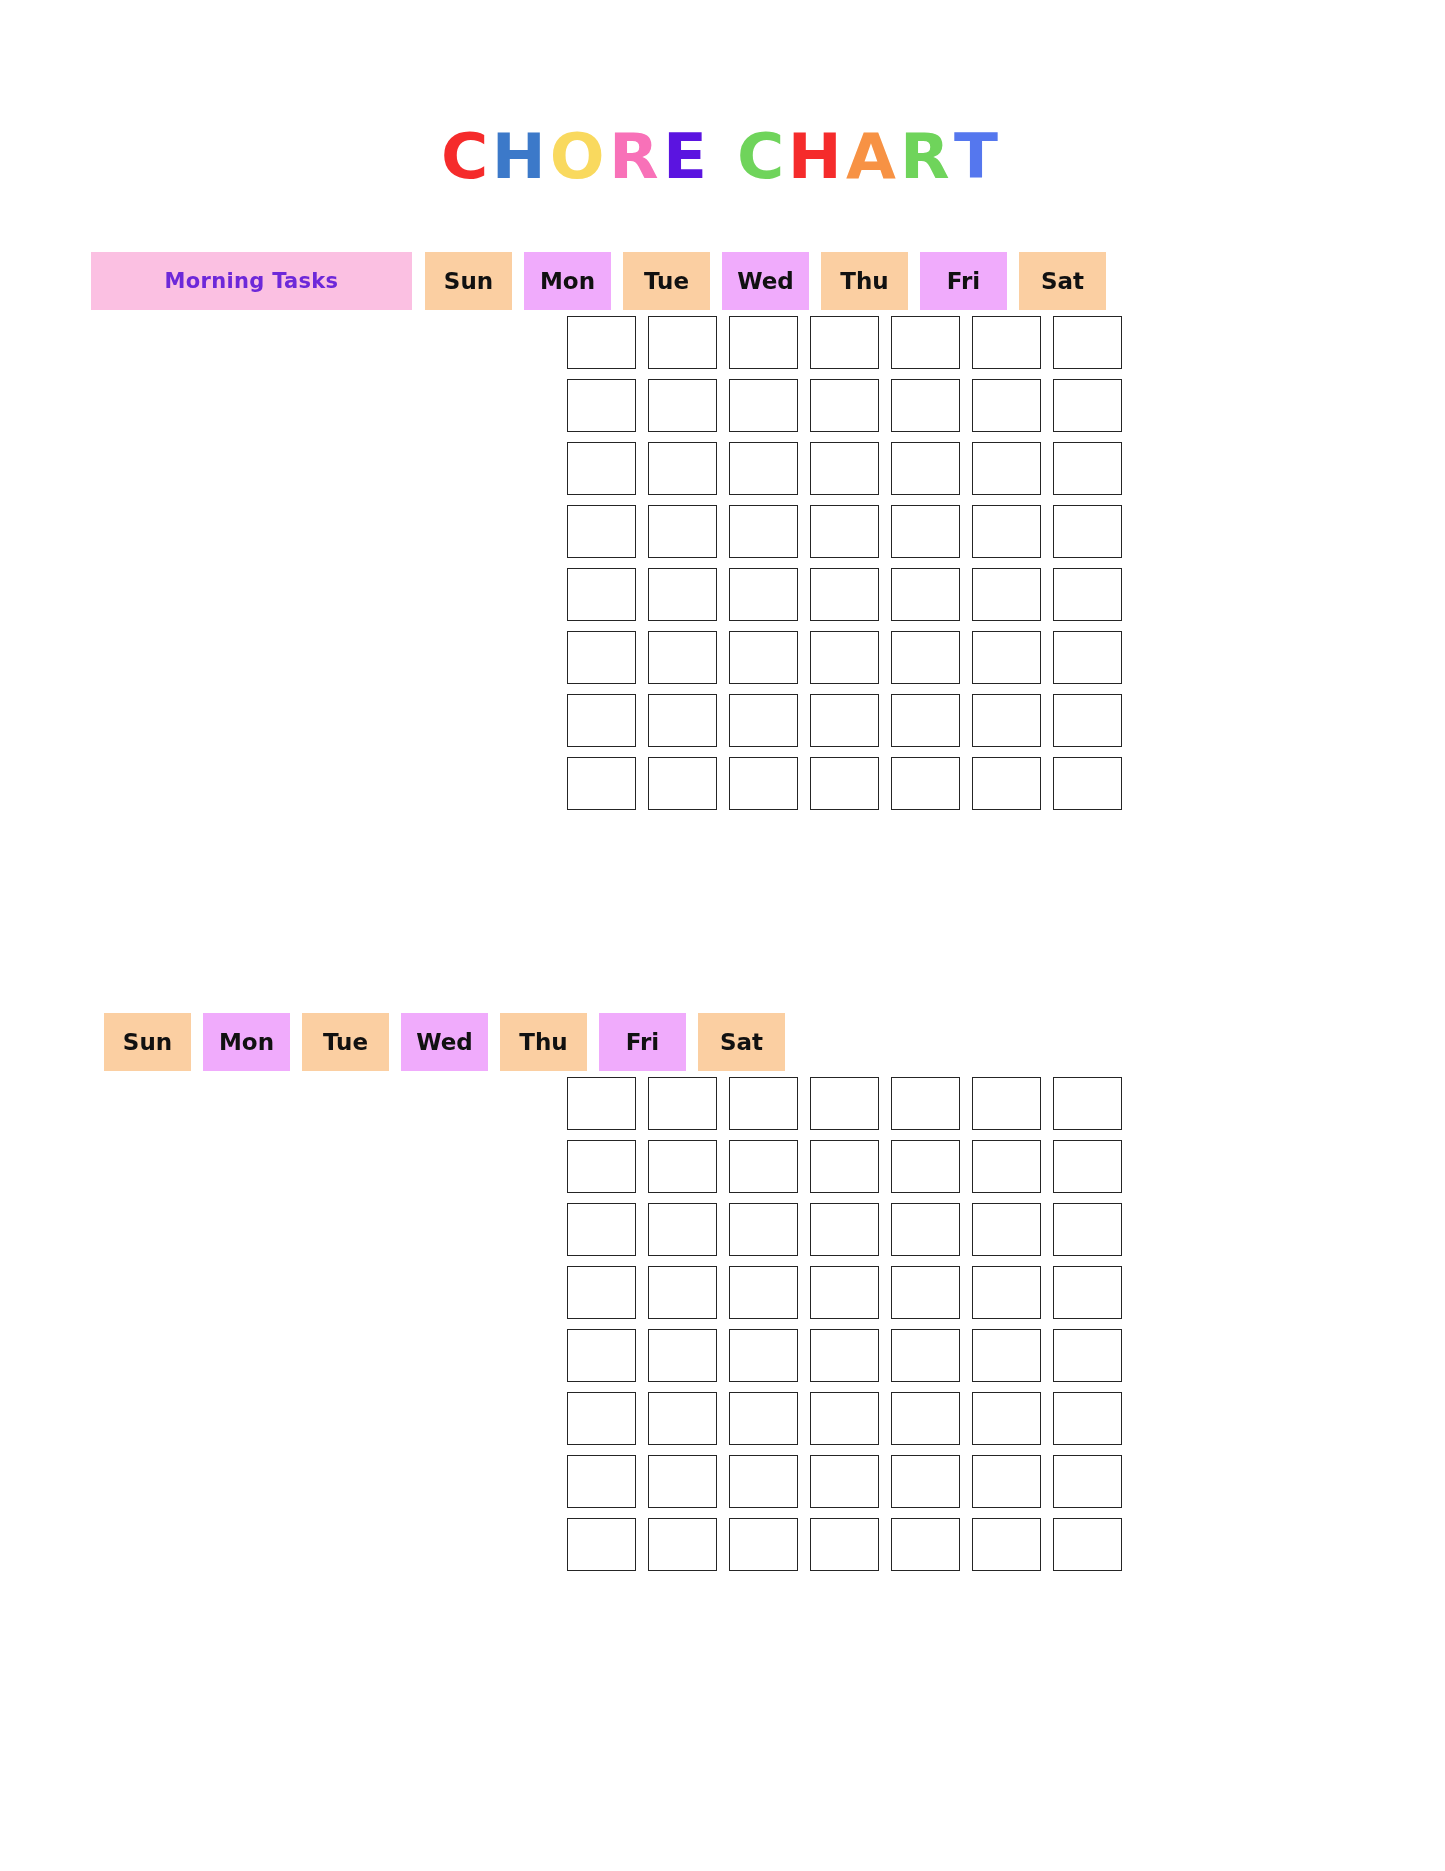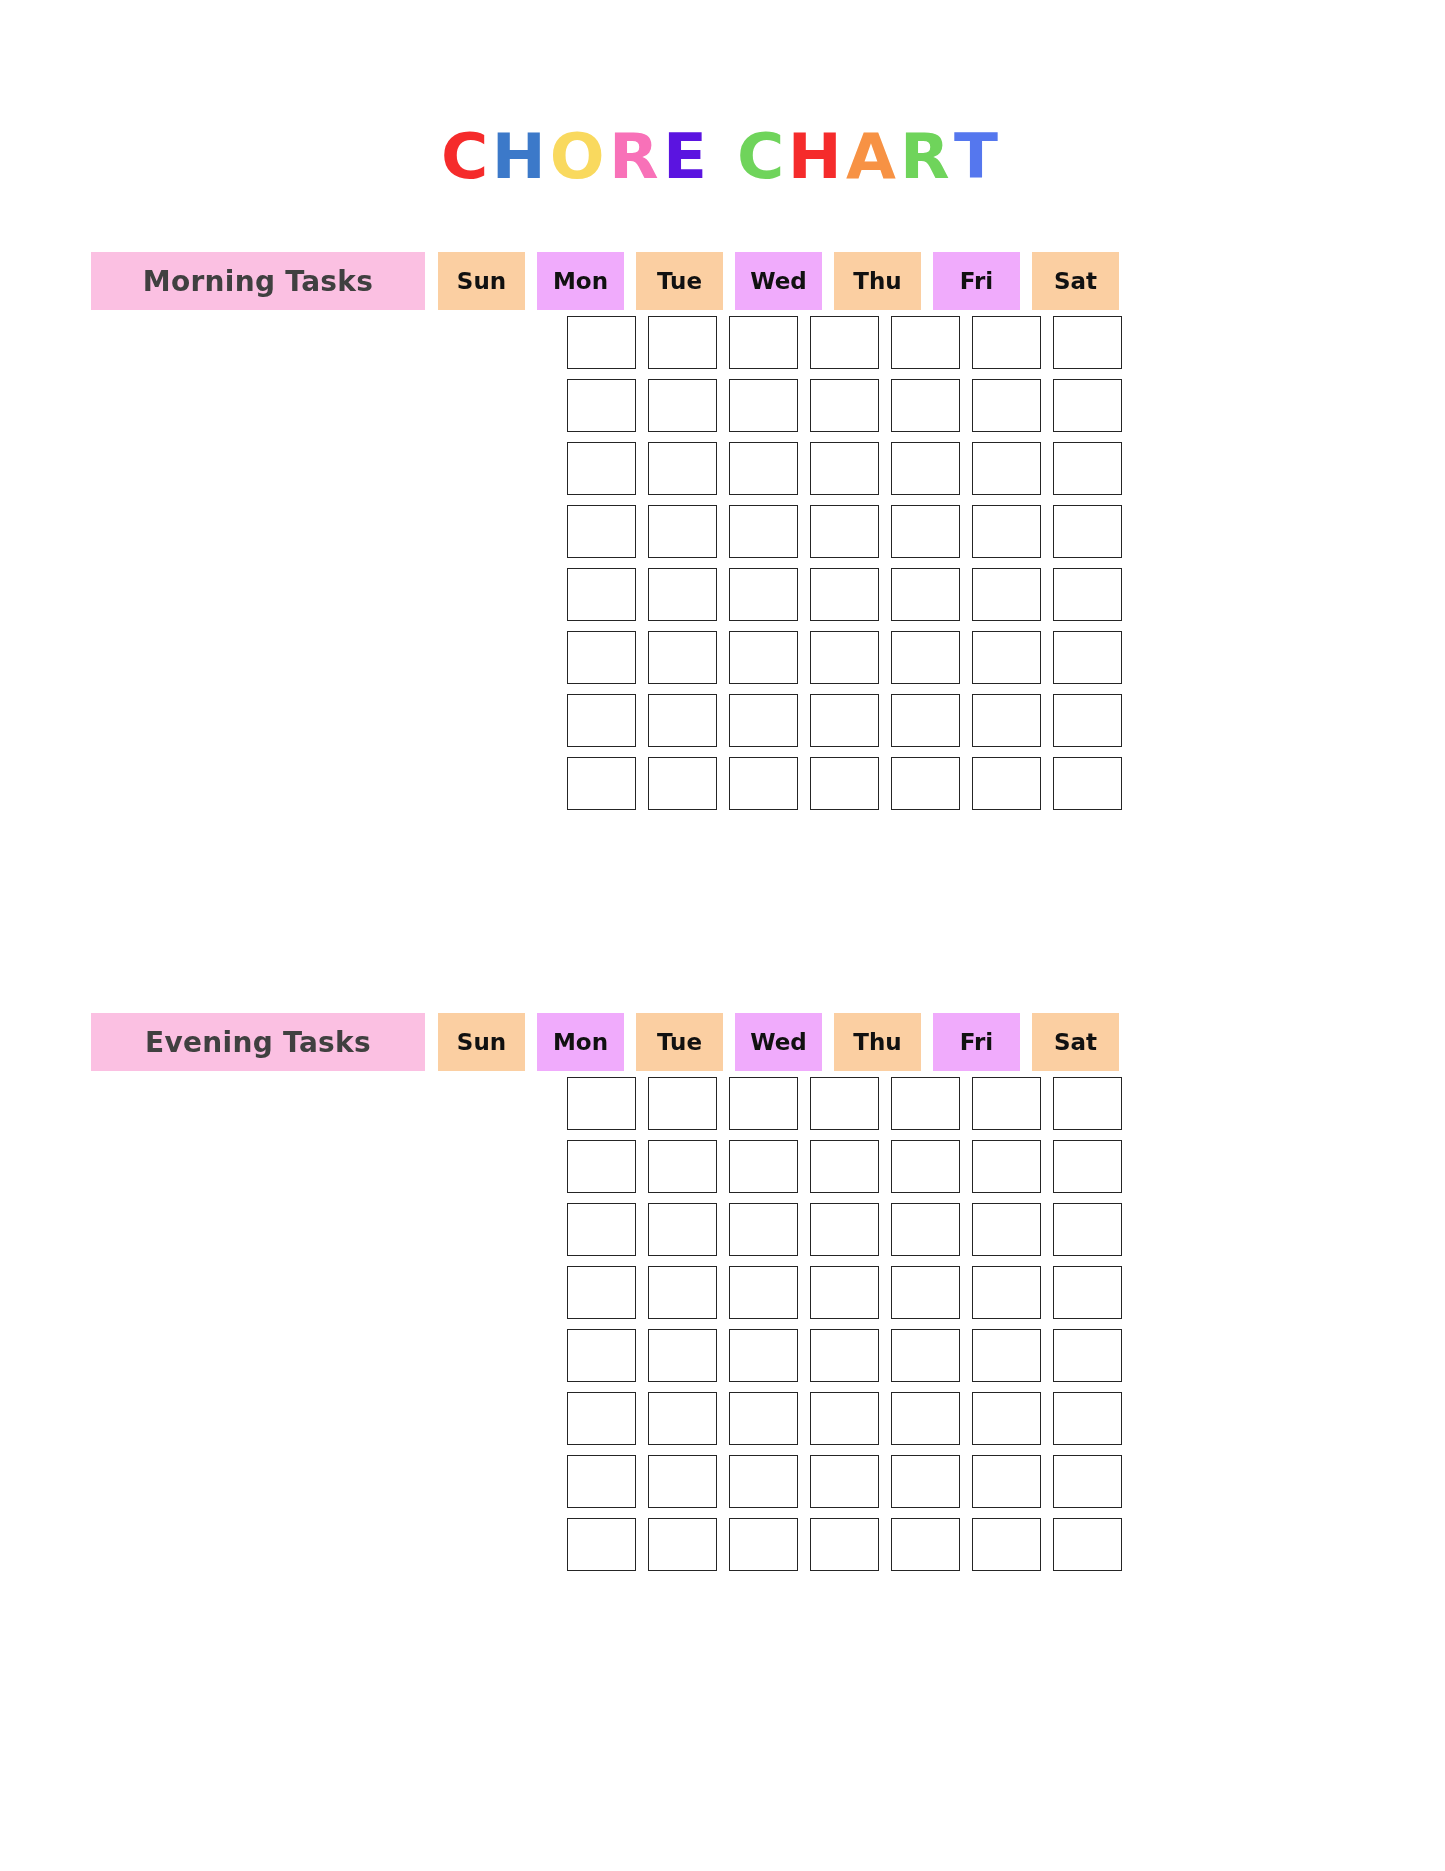--- a/index.html
+++ b/index.html
@@ -62,22 +62,22 @@
   }
 
   .task-label {
     width: 463px;
     background: #FBC0E2;
     display: flex;
     align-items: center;
     justify-content: center;
     font-family: "DejaVu Sans", sans-serif;
     font-weight: bold;
-    font-size: 28px;
-    color: #404040;
+    font-size: 21px;
+    color: #6d28d9;
     letter-spacing: 0.3px;
     box-sizing: border-box;
   }
 
   .day-headers {
     display: flex;
     margin-left: 13px;
   }
   .day-cell {
     width: 87px;
@@ -85,21 +85,21 @@
     margin-right: 12px;
     display: flex;
     align-items: center;
     justify-content: center;
     font-family: "DejaVu Sans", sans-serif;
     font-weight: bold;
     font-size: 23px;
     color: #111111;
     box-sizing: border-box;
   }
-  .day-cell:last-child { margin-right: 2px; }
+  .day-cell:last-child { margin-right: 15px; }
   .day-peach { background: #FBCFA2; }
   .day-pink  { background: #f0abfc; }
 
   
   .grid {
     position: absolute;
     left: 476px;
     top: 64px;
   }
   .grid-row {
@@ -208,21 +208,20 @@
           <div class="grid-cell"></div>
           <div class="grid-cell"></div>
           <div class="grid-cell"></div>
           <div class="grid-cell"></div>
         </div>
       </div>
   </div>
 
   <div class="section" id="section-evening">
     <div class="section-header-row">
-      <div class="task-label">Evening Tasks</div>
       <div class="day-headers" id="days-evening">
           <div class="day-cell day-peach">Sun</div>
           <div class="day-cell day-pink">Mon</div>
           <div class="day-cell day-peach">Tue</div>
           <div class="day-cell day-pink">Wed</div>
           <div class="day-cell day-peach">Thu</div>
           <div class="day-cell day-pink">Fri</div>
           <div class="day-cell day-peach">Sat</div>
         </div>
     </div>

